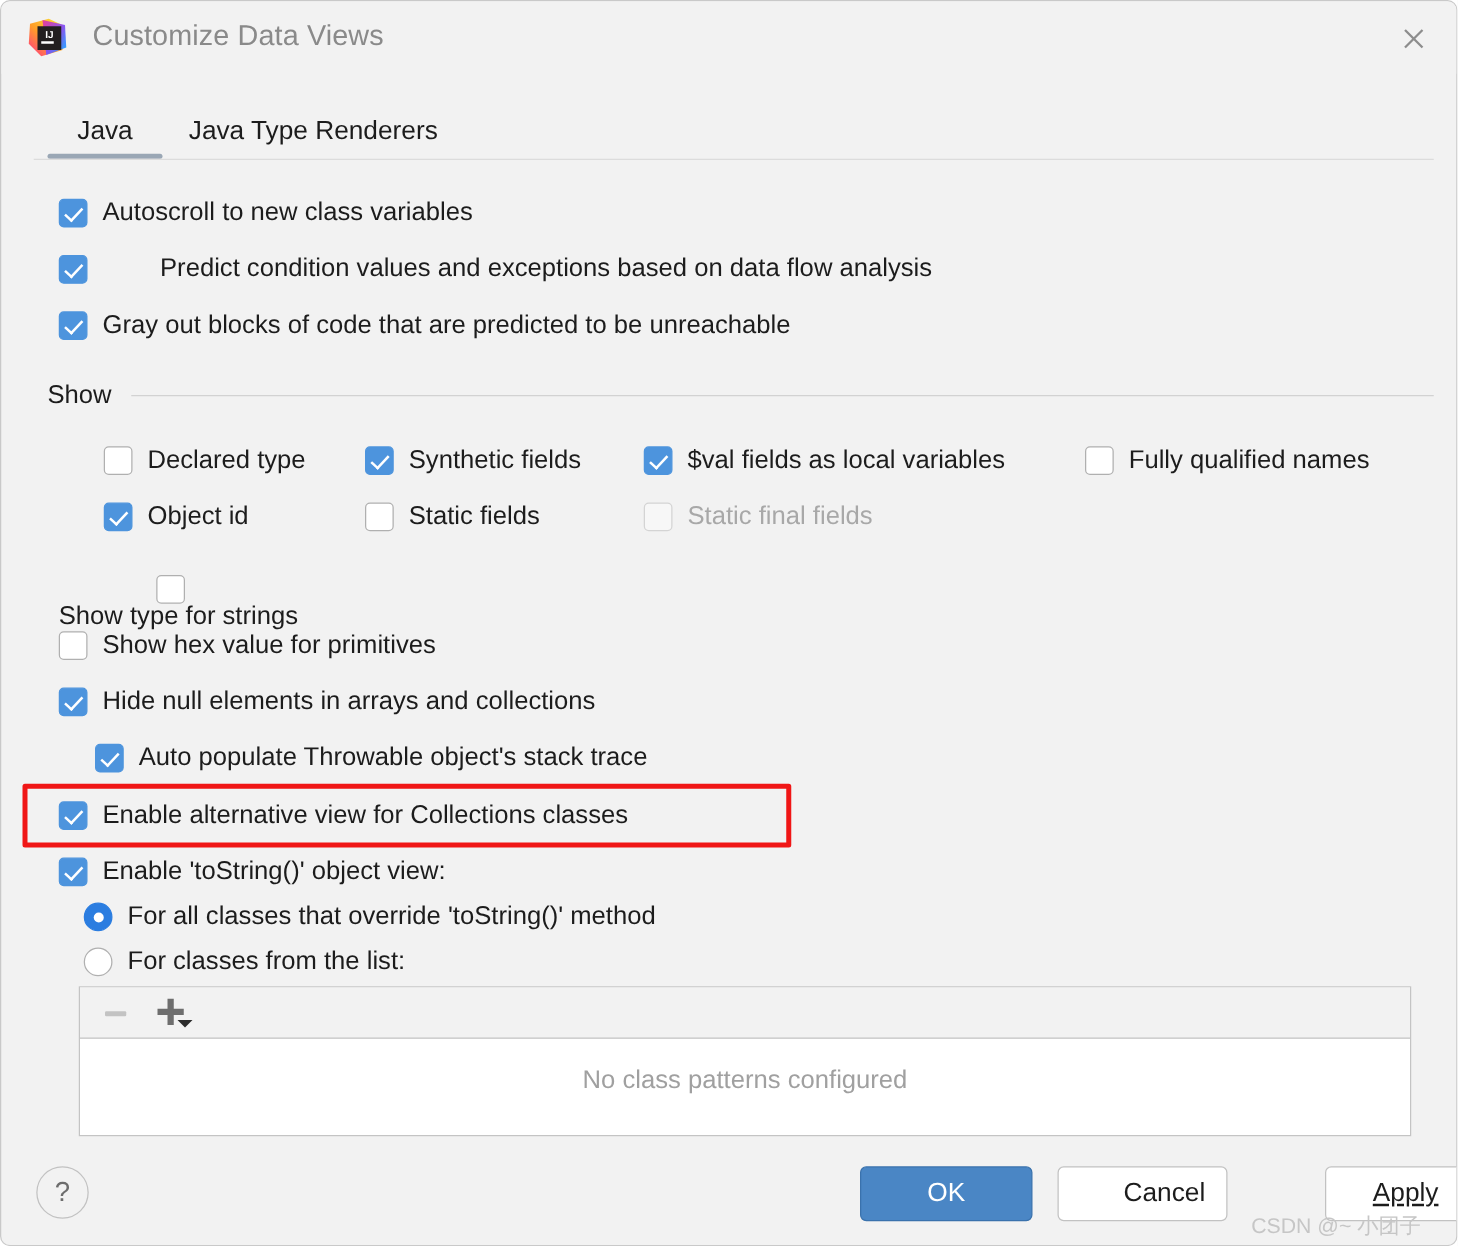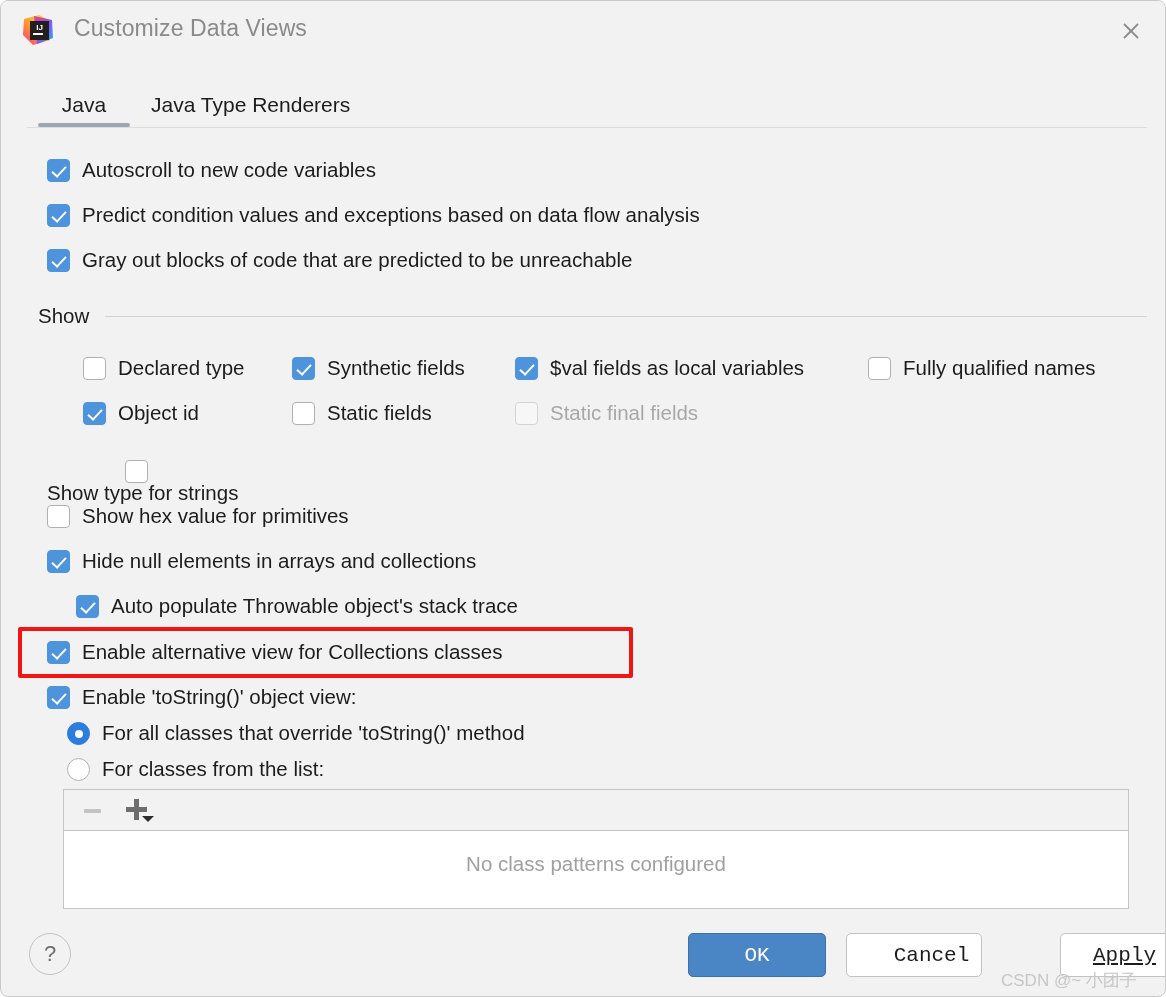--- a/index.html
+++ b/index.html
@@ -222,21 +222,20 @@
     display: flex; align-items: center; justify-content: center;
     font-size: 22px; color: #6d6d6d;
   }
   .btn {
     position: absolute; top: 932px;
     height: 44px;
     border-radius: 5px;
     display: flex; align-items: center; justify-content: center;
     font-size: 21px;
     cursor: default;
-    font-family: Liberation Mono, monospace;
   }
   #btn-ok {
     left: 687px; width: 138px;
     background: #4a86c5;
     border: 1px solid #3a72ad;
     color: #ffffff;
   }
   #btn-cancel {
     left: 845px; width: 136px;
     background: #ffffff;
@@ -298,23 +297,23 @@
       <span>Java</span>
     </div>
     <div id="tab-renderers" class="tab">
       <span>Java Type Renderers</span>
     </div>
   </div>
   <div id="tab-underline-full"></div>
 
   <div class="row" style="left:46px; top:158px;">
     <span class="cb on"></span>
-    <span class="lbl">Autoscroll to new code variables</span>
-  </div>
-  <div class="row" style="left:46px; top:203px;">
+    <span class="lbl">Autoscroll to new class variables</span>
+  </div>
+  <div class="row" style="left:46px; top:203px;gap:46px;">
     <span class="cb on"></span>
     <span class="lbl">Predict condition values and exceptions based on data flow analysis</span>
   </div>
   <div class="row" style="left:46px; top:248px;">
     <span class="cb on"></span>
     <span class="lbl">Gray out blocks of code that are predicted to be unreachable</span>
   </div>
 
   <div id="show-label">Show</div>
   <div id="show-sep"></div>

